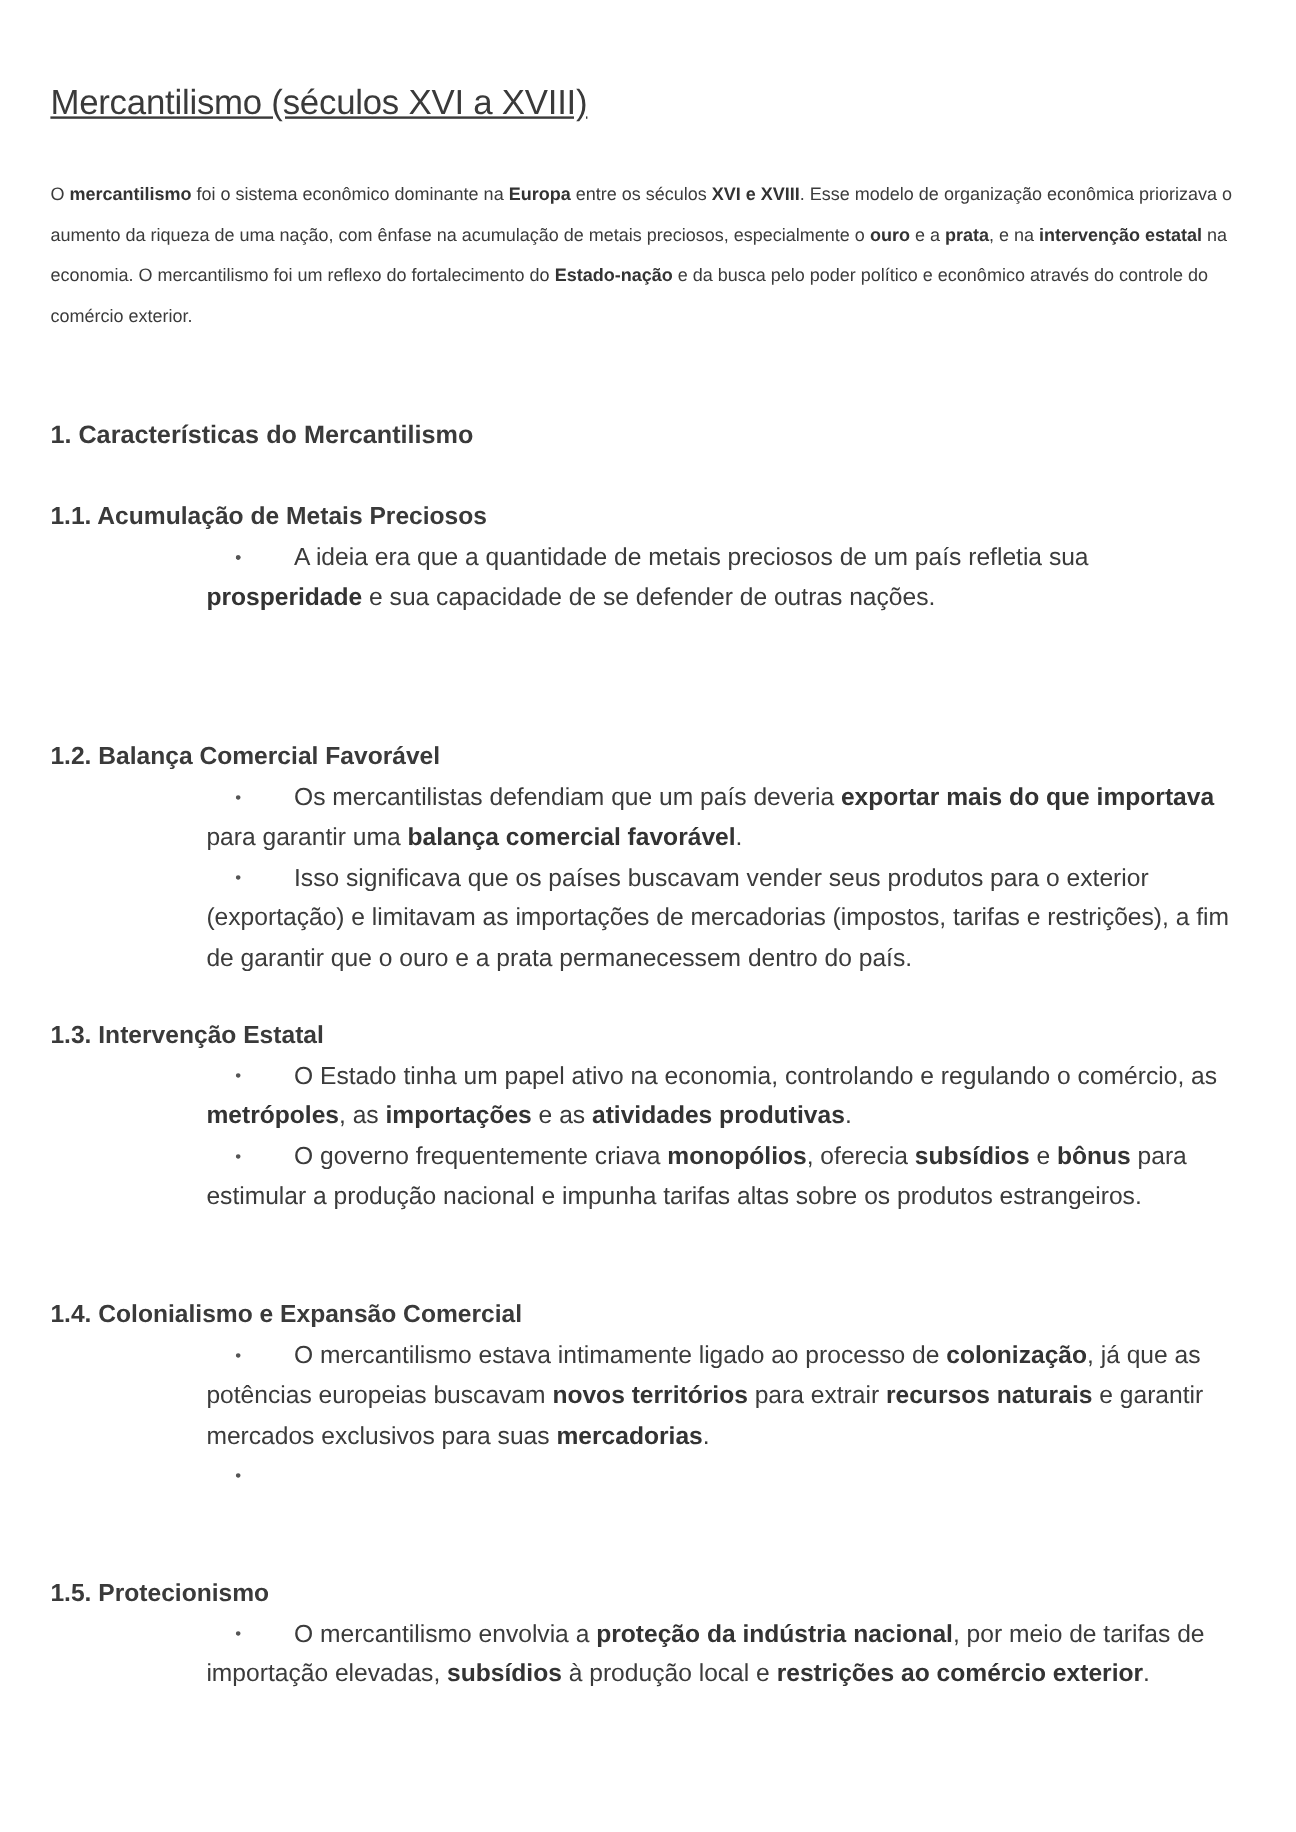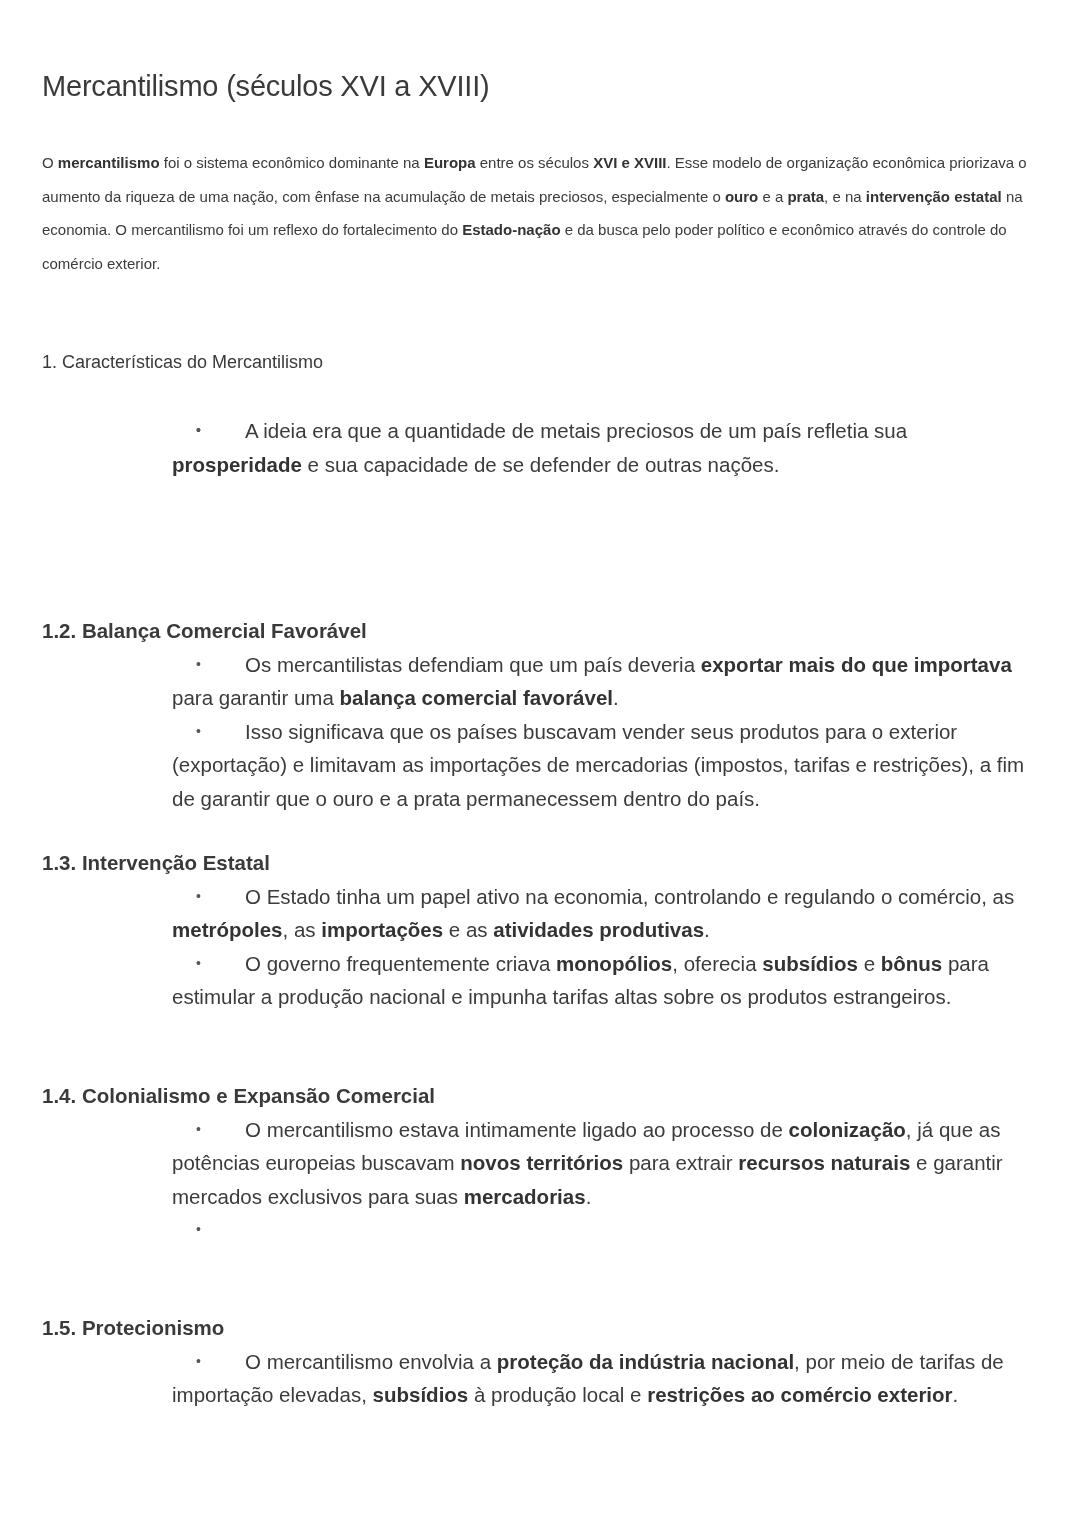--- a/index.html
+++ b/index.html
@@ -6,28 +6,29 @@
   body {
     width: 1080px; height: 1527px; overflow: hidden;
     font-family: "Liberation Sans", "DejaVu Sans", sans-serif;
     color: #3b3b3b;
   }
   .page { position: relative; padding: 0 42px; }
   .title {
     position: absolute; left: 42px; top: 70px;
     font-size: 29px; font-weight: 500; color: #3a3a3a; margin: 0;
     letter-spacing: -0.2px;
+    text-decoration: underline;
   }
   .intro {
     position: absolute; left: 42px; top: 146px; width: 990px;
     font-size: 15px; line-height: 33.5px; margin: 0;
   }
   b { font-weight: bold; color: #333; }
   .h1 {
-    position: absolute; left: 42px; font-size: 18px; font-weight: normal;
+    position: absolute; left: 42px; font-size: 21px; font-weight: bold;
     color: #3a3a3a; margin: 0; line-height: 33.5px;
   }
   .sub {
     position: absolute; left: 42px; width: 1000px;
   }
   .sub-title {
     font-size: 20.5px; font-weight: bold; color: #3a3a3a; margin: 0;
     line-height: 33.5px;
   }
   .items { margin: 0; padding: 0; list-style: none; }
@@ -43,20 +44,21 @@
 </style>
 </head>
 <body>
 
 <div class="page">
   <h1 class="title">Mercantilismo (séculos XVI a XVIII)</h1>
   <p class="intro">O <b>mercantilismo</b> foi o sistema econômico dominante na <b>Europa</b> entre os séculos <b>XVI e XVIII</b>. Esse modelo de organização econômica priorizava o aumento da riqueza de uma nação, com ênfase na acumulação de metais preciosos, especialmente o <b>ouro</b> e a <b>prata</b>, e na <b>intervenção estatal</b> na economia. O mercantilismo foi um reflexo do fortalecimento do <b>Estado-nação</b> e da busca pelo poder político e econômico através do controle do comércio exterior.</p>
   <h2 class="h1" style="top:346px">1. Características do Mercantilismo</h2>
   <div id="subsections">
       <section class="sub" style="top: 414px;">
+        <h3 class="sub-title">1.1. Acumulação de Metais Preciosos</h3>
         <ul class="items">
           <li class="item"><span class="bullet">•</span></li>
           <li class="item"><span class="bullet">•</span><span>A ideia era que a quantidade de metais preciosos de um país refletia sua <b>prosperidade</b> e sua capacidade de se defender de outras nações.</span></li>
         </ul>
       </section>
       <section class="sub" style="top: 614px;">
         <h3 class="sub-title">1.2. Balança Comercial Favorável</h3>
         <ul class="items">
           <li class="item"><span class="bullet">•</span><span>Os mercantilistas defendiam que um país deveria <b>exportar mais do que importava</b> para garantir uma <b>balança comercial favorável</b>.</span></li>
           <li class="item"><span class="bullet">•</span><span>Isso significava que os países buscavam vender seus produtos para o exterior (exportação) e limitavam as importações de mercadorias (impostos, tarifas e restrições), a fim de garantir que o ouro e a prata permanecessem dentro do país.</span></li>

